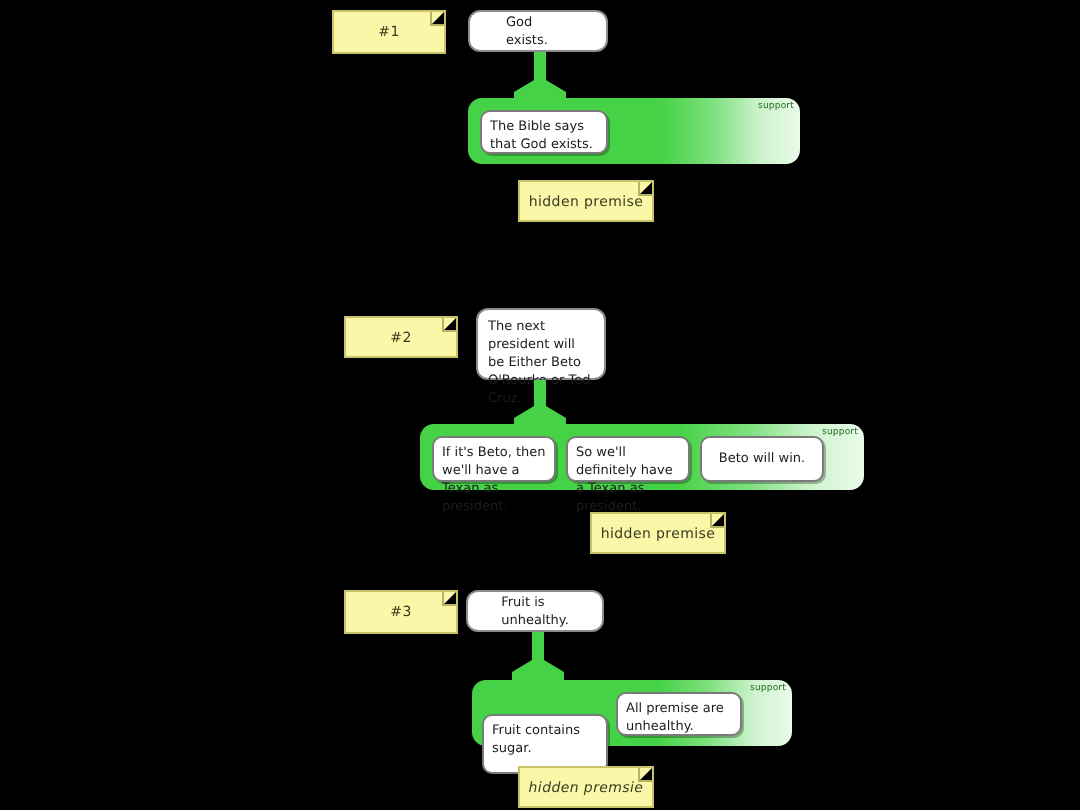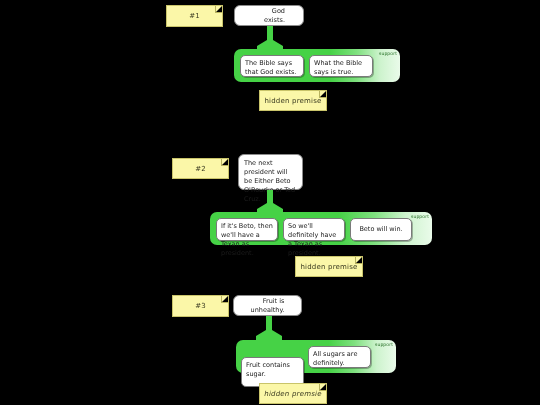--- a/index.html
+++ b/index.html
@@ -69,21 +69,21 @@
     font-size: 6.5px;
     line-height: 1.38;
     color: #1c1c1c;
     padding: 4px 5px;
     box-shadow: 1px 1px 0 rgba(0,0,0,.35);
   }
   .claim.center {
     display: flex;
     align-items: center;
     justify-content: center;
-    text-align: right;
+    text-align: left;
     padding: 2px 18px;
   }
 
   
   .group {
     position: absolute;
     box-sizing: border-box;
     border-radius: 7px;
     background: linear-gradient(to right,
                 #46d246 0%,
@@ -144,23 +144,20 @@
 
   <svg class="connector" style="left:256px; top:26px;" width="28" height="24" viewBox="0 0 28 24">
     <path d="M11,0 L17,0 L17,14 L27,20 L27,24 L1,24 L1,20 L11,14 Z" fill="#46d246"></path>
   </svg>
 
   <div class="group" style="left:186px; top:49px; width:166px; height:33px;">
     <span class="group-label">support</span>
     <div class="premise" style="left:6px; top:6px; width:64px; height:22px;">
       <span>The Bible says that God exists.</span>
     </div>
-    <div class="premise" style="left:75px; top:6px; width:64px; height:22px;">
-      <span>What the Bible says is true.</span>
-    </div>
   </div>
 
   <div class="sticky" style="left:259px; top:90px; width:68px; height:21px;">
     <span>hidden premise</span>
     <span class="fold"></span>
   </div>
 
   <div class="sticky" style="left:172px; top:158px; width:57px; height:21px;">
     <span>#2</span>
     <span class="fold"></span>
@@ -204,21 +201,21 @@
   <svg class="connector" style="left:255px; top:316px;" width="28" height="24" viewBox="0 0 28 24">
     <path d="M11,0 L17,0 L17,14 L27,20 L27,24 L1,24 L1,20 L11,14 Z" fill="#46d246"></path>
   </svg>
 
   <div class="group" style="left:188px; top:340px; width:160px; height:33px;">
     <span class="group-label">support</span>
     <div class="premise" style="left:5px; top:17px; width:63px; height:30px;">
       <span>Fruit contains sugar.</span>
     </div>
     <div class="premise" style="left:72px; top:6px; width:63px; height:22px;">
-      <span>All sugars are definitely.</span>
+      <span>All premise are unhealthy.</span>
     </div>
   </div>
 
   <div class="sticky" style="left:259px; top:383px; width:68px; height:21px;font-style:italic;">
     <span>hidden premsie</span>
     <span class="fold"></span>
   </div>
 
 </div>
 

